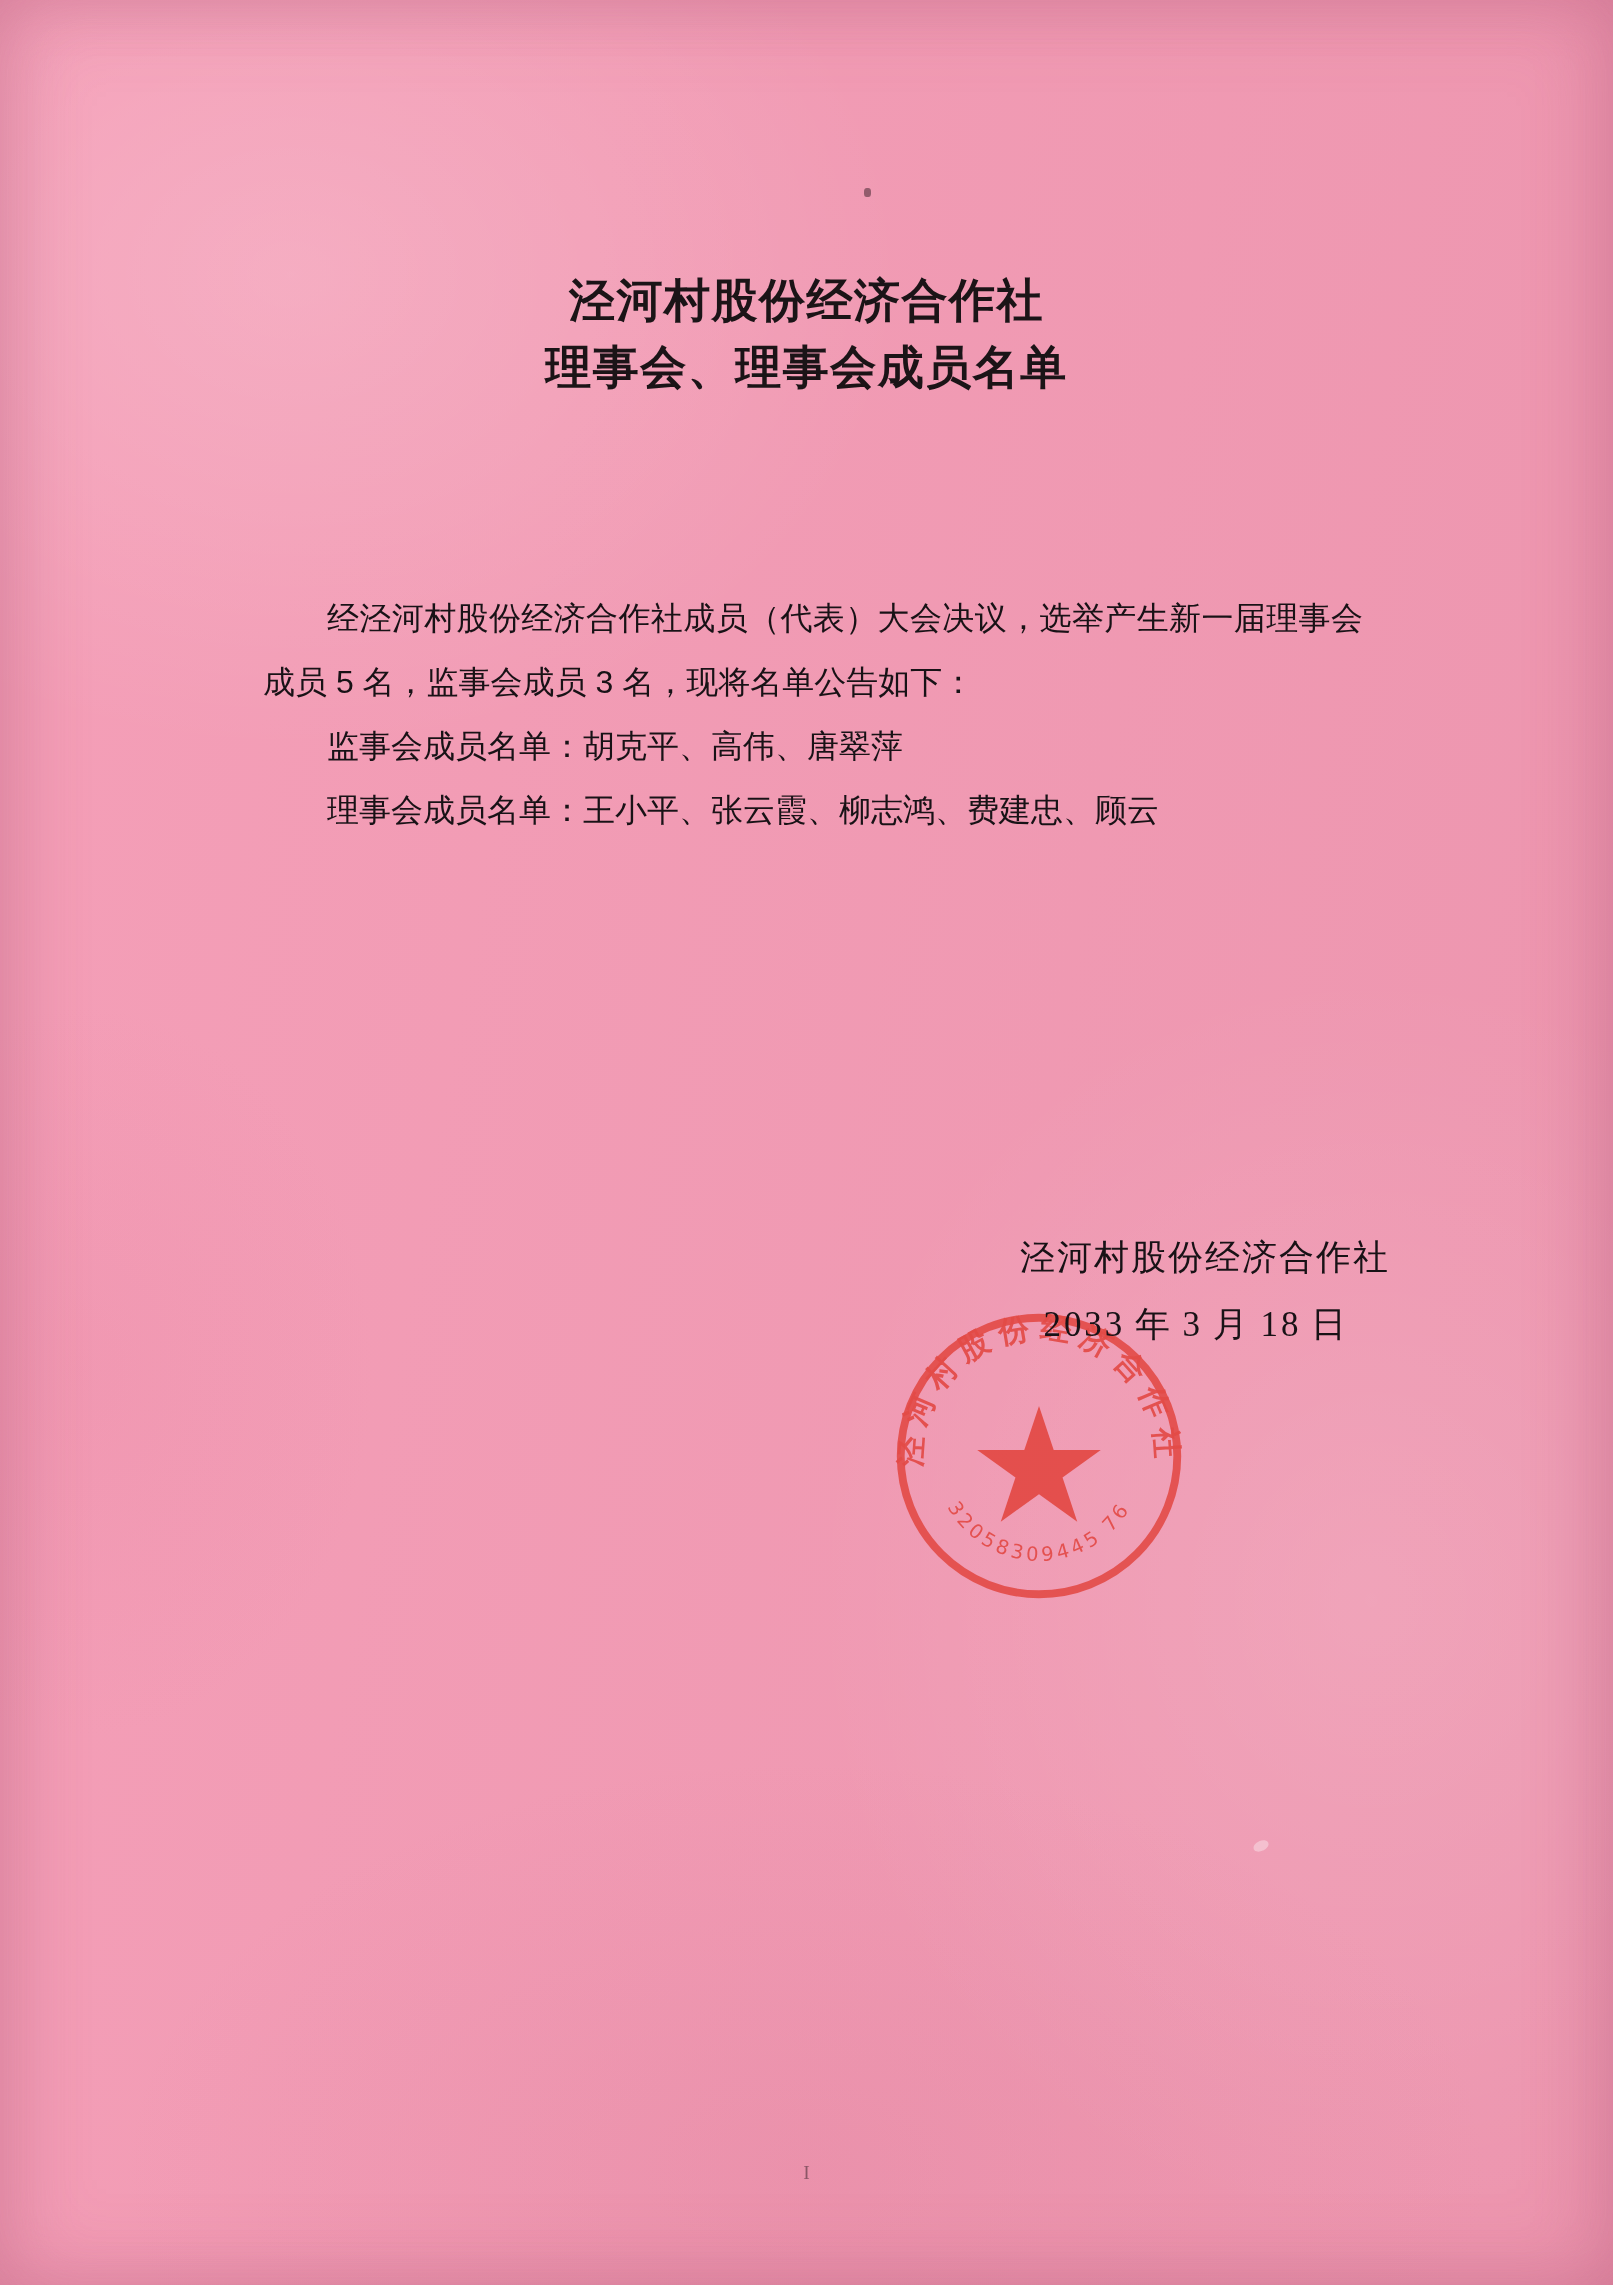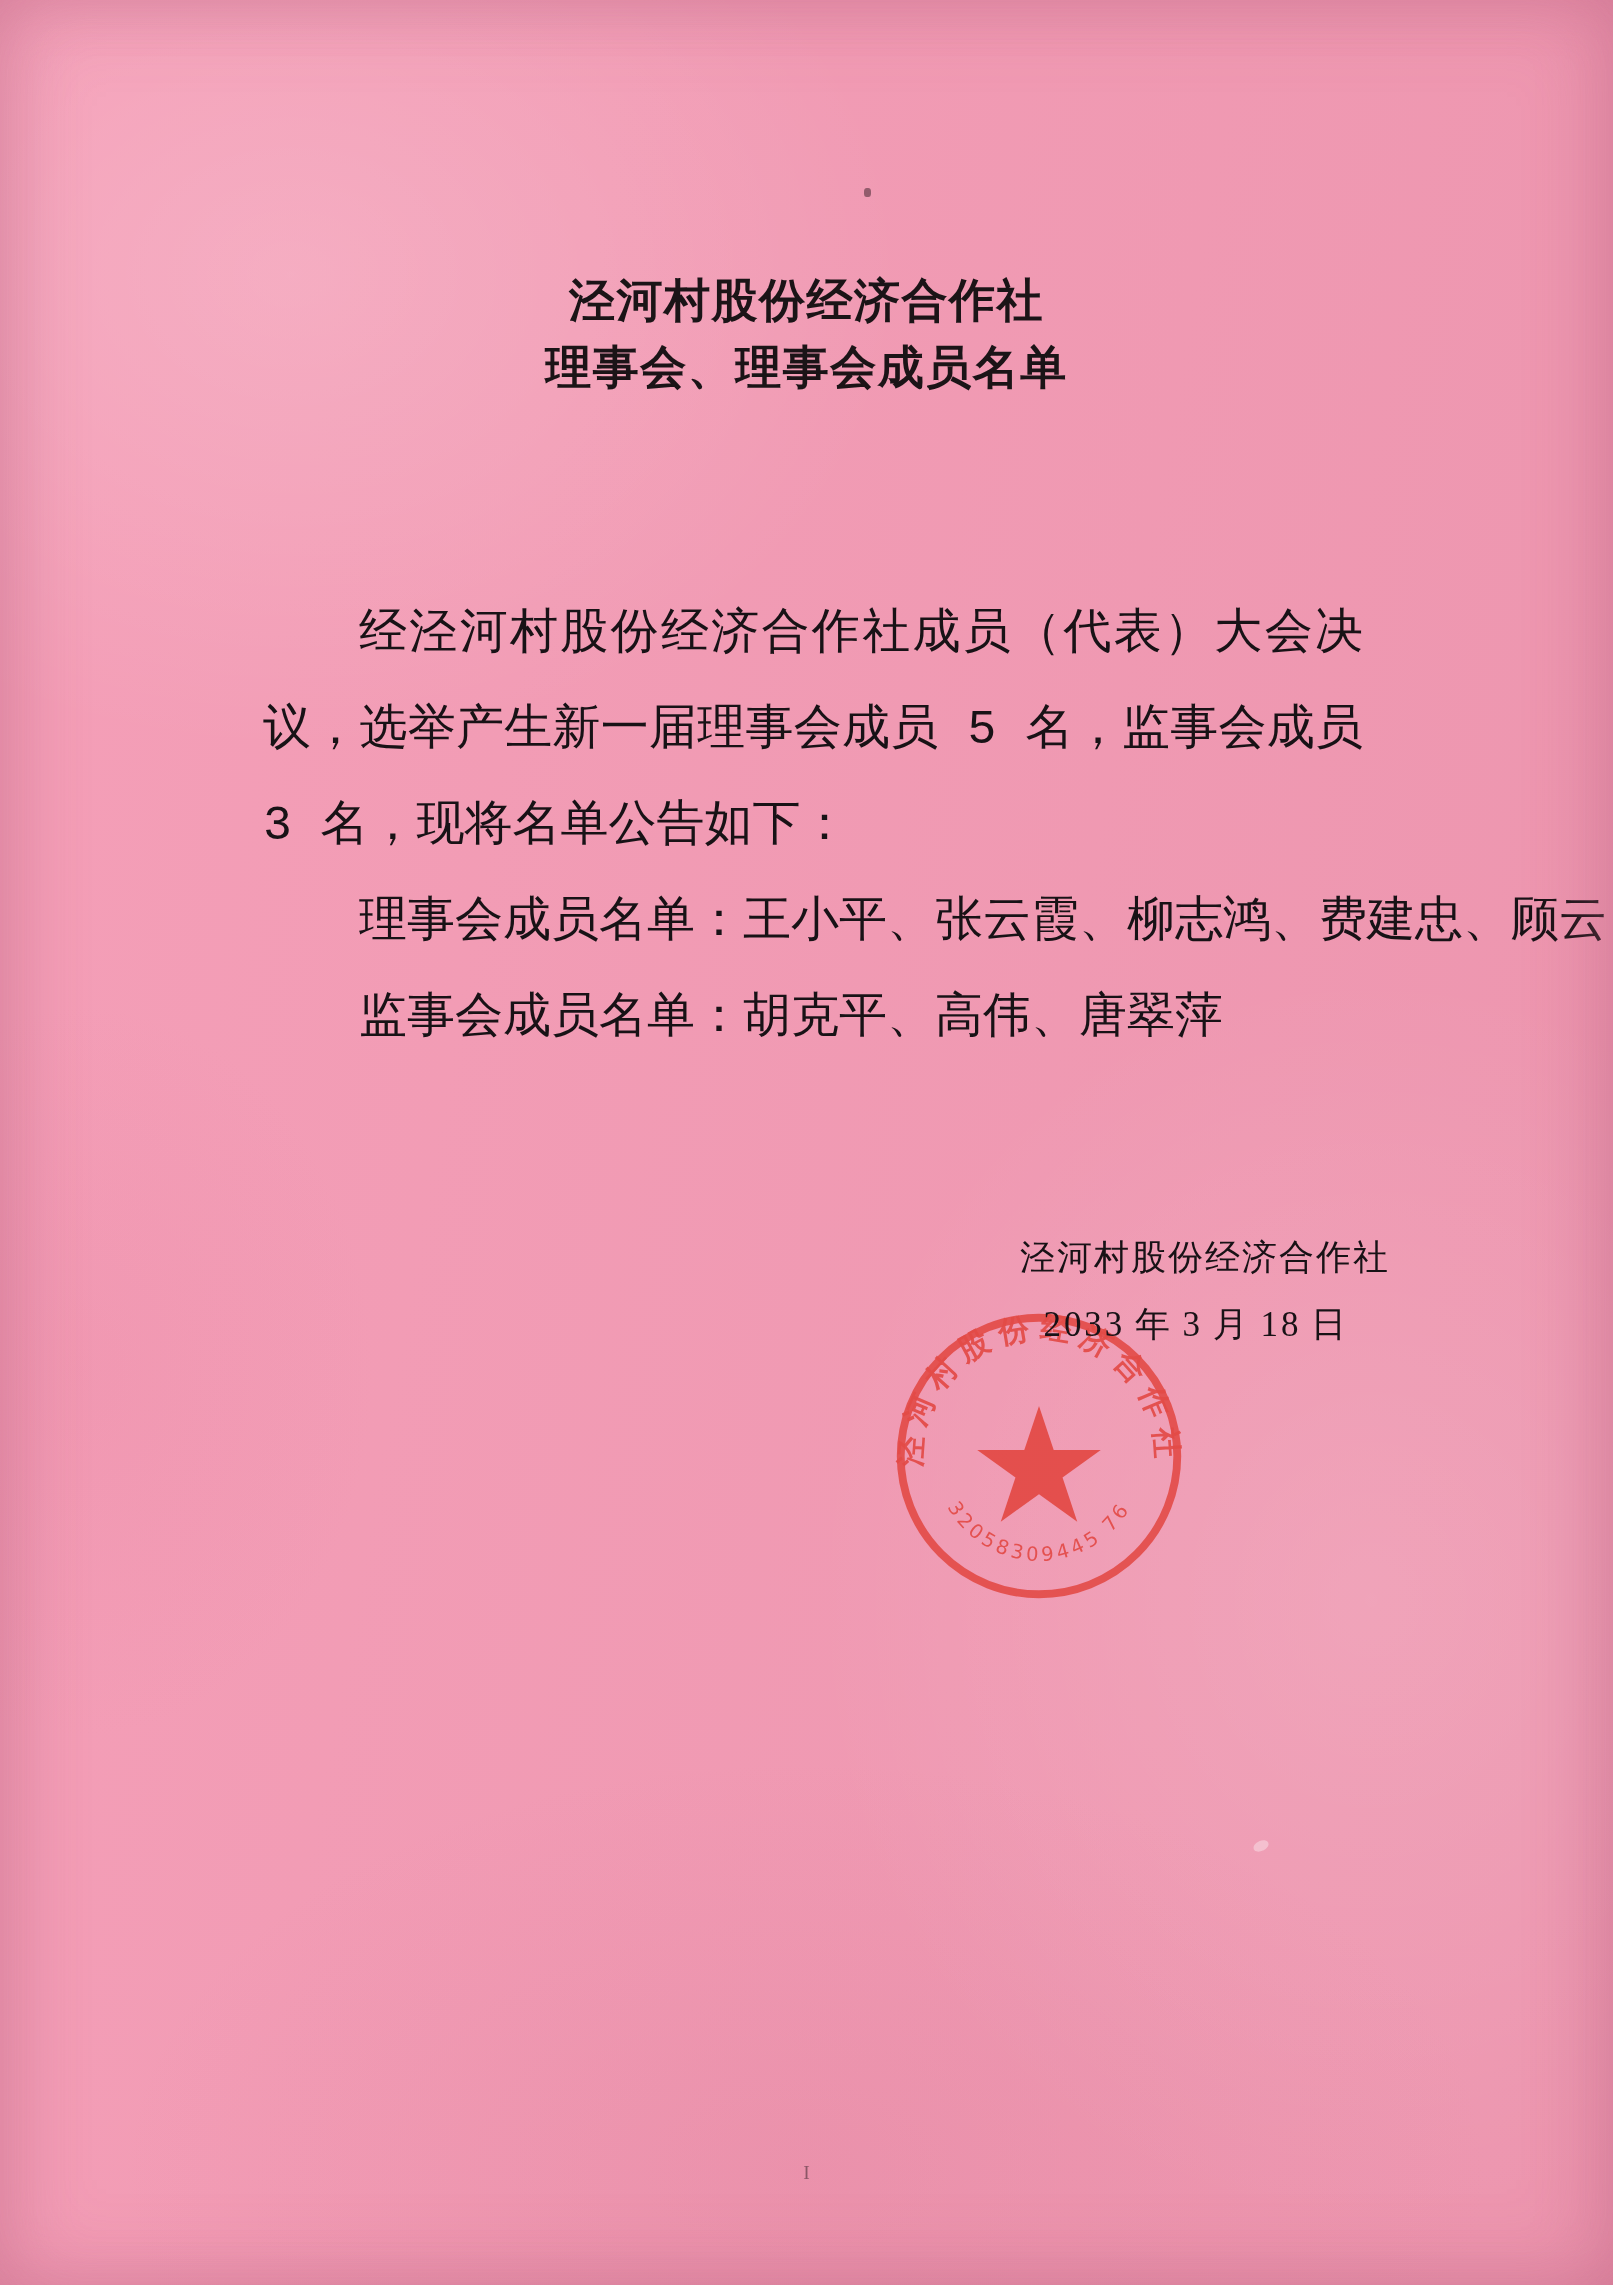--- a/index.html
+++ b/index.html
@@ -55,24 +55,24 @@
     color: #1b1417;
     letter-spacing: 1.5px;
   }
   .title-line { display: block; }
 
   .body-block {
     position: absolute;
     top: 586px;
     left: 263px;
     width: 1100px;
-    font-size: 48px;
+    font-size: 32px;
     line-height: 2.0;
     color: #181216;
-    font-family: Liberation Mono, monospace;
+    font-family: Liberation Sans, sans-serif;
   }
   .para {
     text-indent: 2em;
     margin: 0;
     text-align: justify;
   }
 
   .roster-line {
     text-indent: 2em;
     margin: 0;
@@ -145,22 +145,22 @@
 
   <div class="top-speck"></div>
 
   <div class="title-block">
     <span class="title-line">泾河村股份经济合作社</span>
     <span class="title-line">理事会、理事会成员名单</span>
   </div>
 
   <div class="body-block">
     <p class="para">经泾河村股份经济合作社成员（代表）大会决议，选举产生新一届理事会成员 5 名，监事会成员 3 名，现将名单公告如下：</p>
+    <p class="roster-line"><span>监事会成员名单：</span><span>胡克平、高伟、唐翠萍</span></p>
     <p class="roster-line"><span>理事会成员名单：</span><span>王小平、张云霞、柳志鸿、费建忠、顾云</span></p>
-    <p class="roster-line"><span>监事会成员名单：</span><span>胡克平、高伟、唐翠萍</span></p>
   </div>
 
   <div class="seal">
     <svg width="304" height="304" viewBox="0 0 310 310" xmlns="http://www.w3.org/2000/svg">
       <defs>
         <path id="sealArcTop" d="M 35,155 A 120,120 0 0 1 275,155"></path>
         <path id="sealArcBottom" d="M 48,155 A 107,107 0 0 0 262,155"></path>
       </defs>
       <circle cx="155" cy="155" r="141" fill="none" stroke="#e0392f" stroke-width="8" opacity="0.9"></circle>
       <g fill="#e0392f" opacity="0.92">

